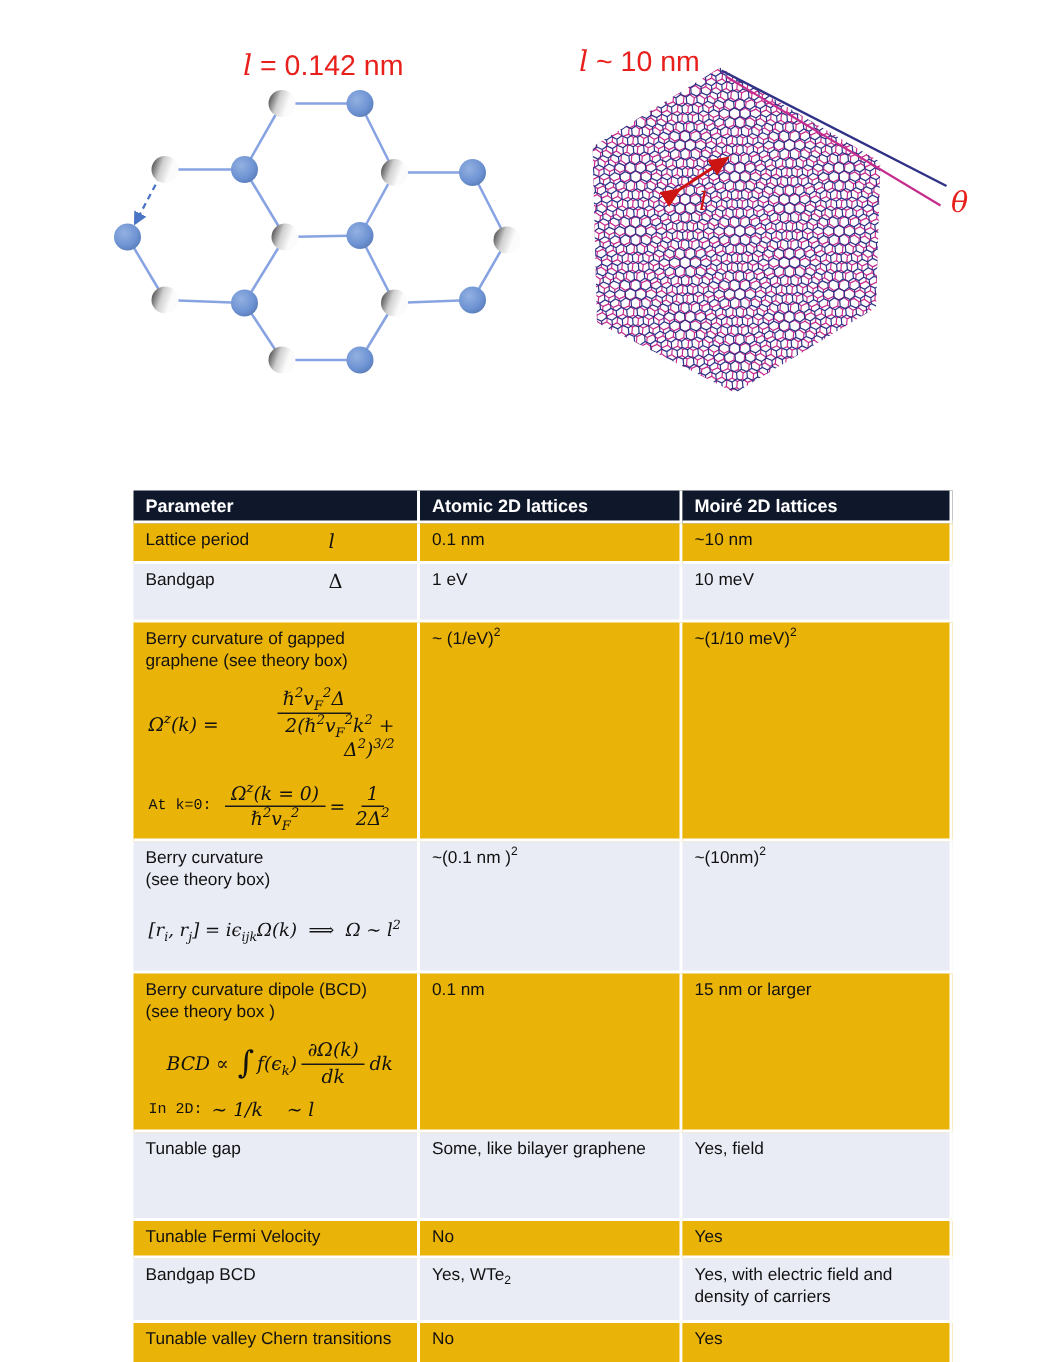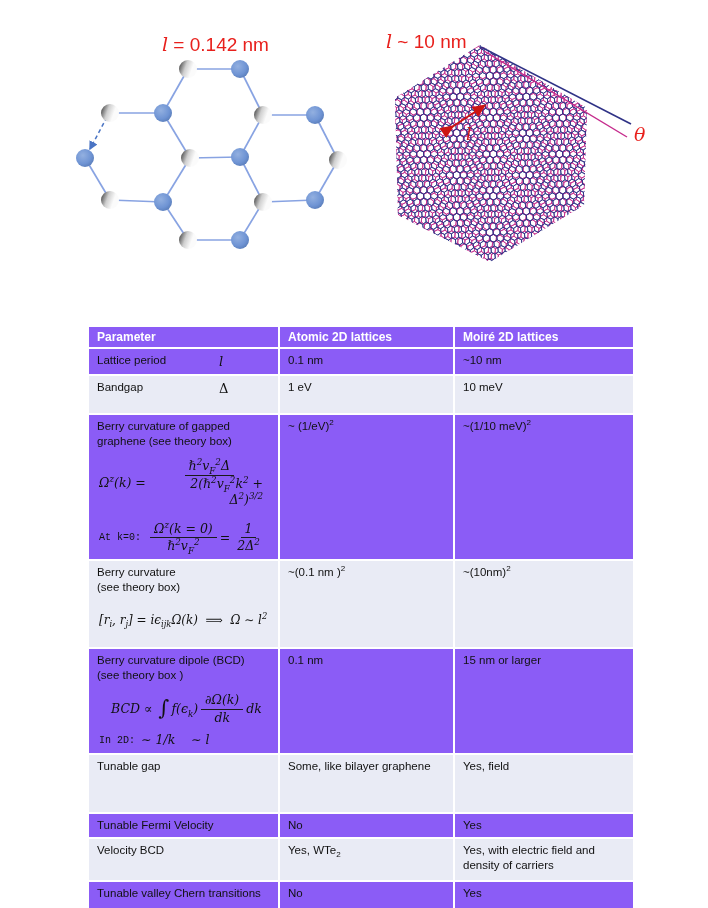--- a/index.html
+++ b/index.html
@@ -4,25 +4,25 @@
 <style>
   html,body{margin:0;padding:0;background:#ffffff;}
   .page{position:relative;width:708px;height:908px;background:#fff;overflow:hidden;
         font-family:"Liberation Sans",sans-serif;color:#111;}
   .fig-label{position:absolute;font-size:19px;color:#e8201c;white-space:pre;}
   .fig-label .mi{font-family:"DejaVu Serif","DejaVu Sans",serif;font-style:italic;}
   svg{position:absolute;}
   
   table.cmp{position:absolute;left:89px;top:327px;width:546px;border-collapse:separate;
             border-spacing:0;table-layout:fixed;font-size:11.5px;}
-  table.cmp th{background:#8b5cf6;color:#fff;text-align:left;font-weight:bold;font-size:12px;
+  table.cmp th{background:#0f172a;color:#fff;text-align:left;font-weight:bold;font-size:12px;
                padding:3px 8px;border-right:2px solid #fff;border-bottom:2px solid #fff;}
   table.cmp td{vertical-align:top;padding:4px 8px;line-height:1.32;
                border-right:2px solid #fff;border-bottom:2px solid #fff;}
-  tr.bandA td{background:#8b5cf6;}
+  tr.bandA td{background:#eab308;}
   tr.bandB td{background:#e9ebf5;}
   td .param-wrap{position:relative;white-space:pre-line;}
   .sym{position:absolute;left:122px;top:0;font-family:"DejaVu Serif","DejaVu Sans",serif;font-size:13px;}
   .sym.it{font-style:italic;}
   .mi{font-family:"DejaVu Serif","DejaVu Sans",serif;font-style:italic;white-space:pre-wrap;}
   .mathcell{white-space:pre-wrap;}
   sup,sub{font-size:70%;line-height:0;}
   .eqline{margin:9px 0 0 2px;font-size:12.5px;display:flex;align-items:center;flex-wrap:nowrap;}
   .frac{display:inline-flex;flex-direction:column;align-items:center;vertical-align:middle;
         margin:0 3px;text-align:center;}
@@ -214,21 +214,21 @@
         <td>Tunable gap</td>
         <td>Some, like bilayer graphene</td>
         <td>Yes, field</td>
       </tr>
       <tr class="bandA" style="height:24px">
         <td>Tunable Fermi Velocity</td>
         <td>No</td>
         <td>Yes</td>
       </tr>
       <tr class="bandB" style="height:43px">
-        <td>Velocity BCD</td>
+        <td>Bandgap BCD</td>
         <td class="mathcell">Yes, WTe<sub>2</sub></td>
         <td>Yes, with electric field and density of carriers</td>
       </tr>
       <tr class="bandA" style="height:41px">
         <td>Tunable valley Chern transitions</td>
         <td>No</td>
         <td>Yes</td>
       </tr>
     </tbody>
   </table>

